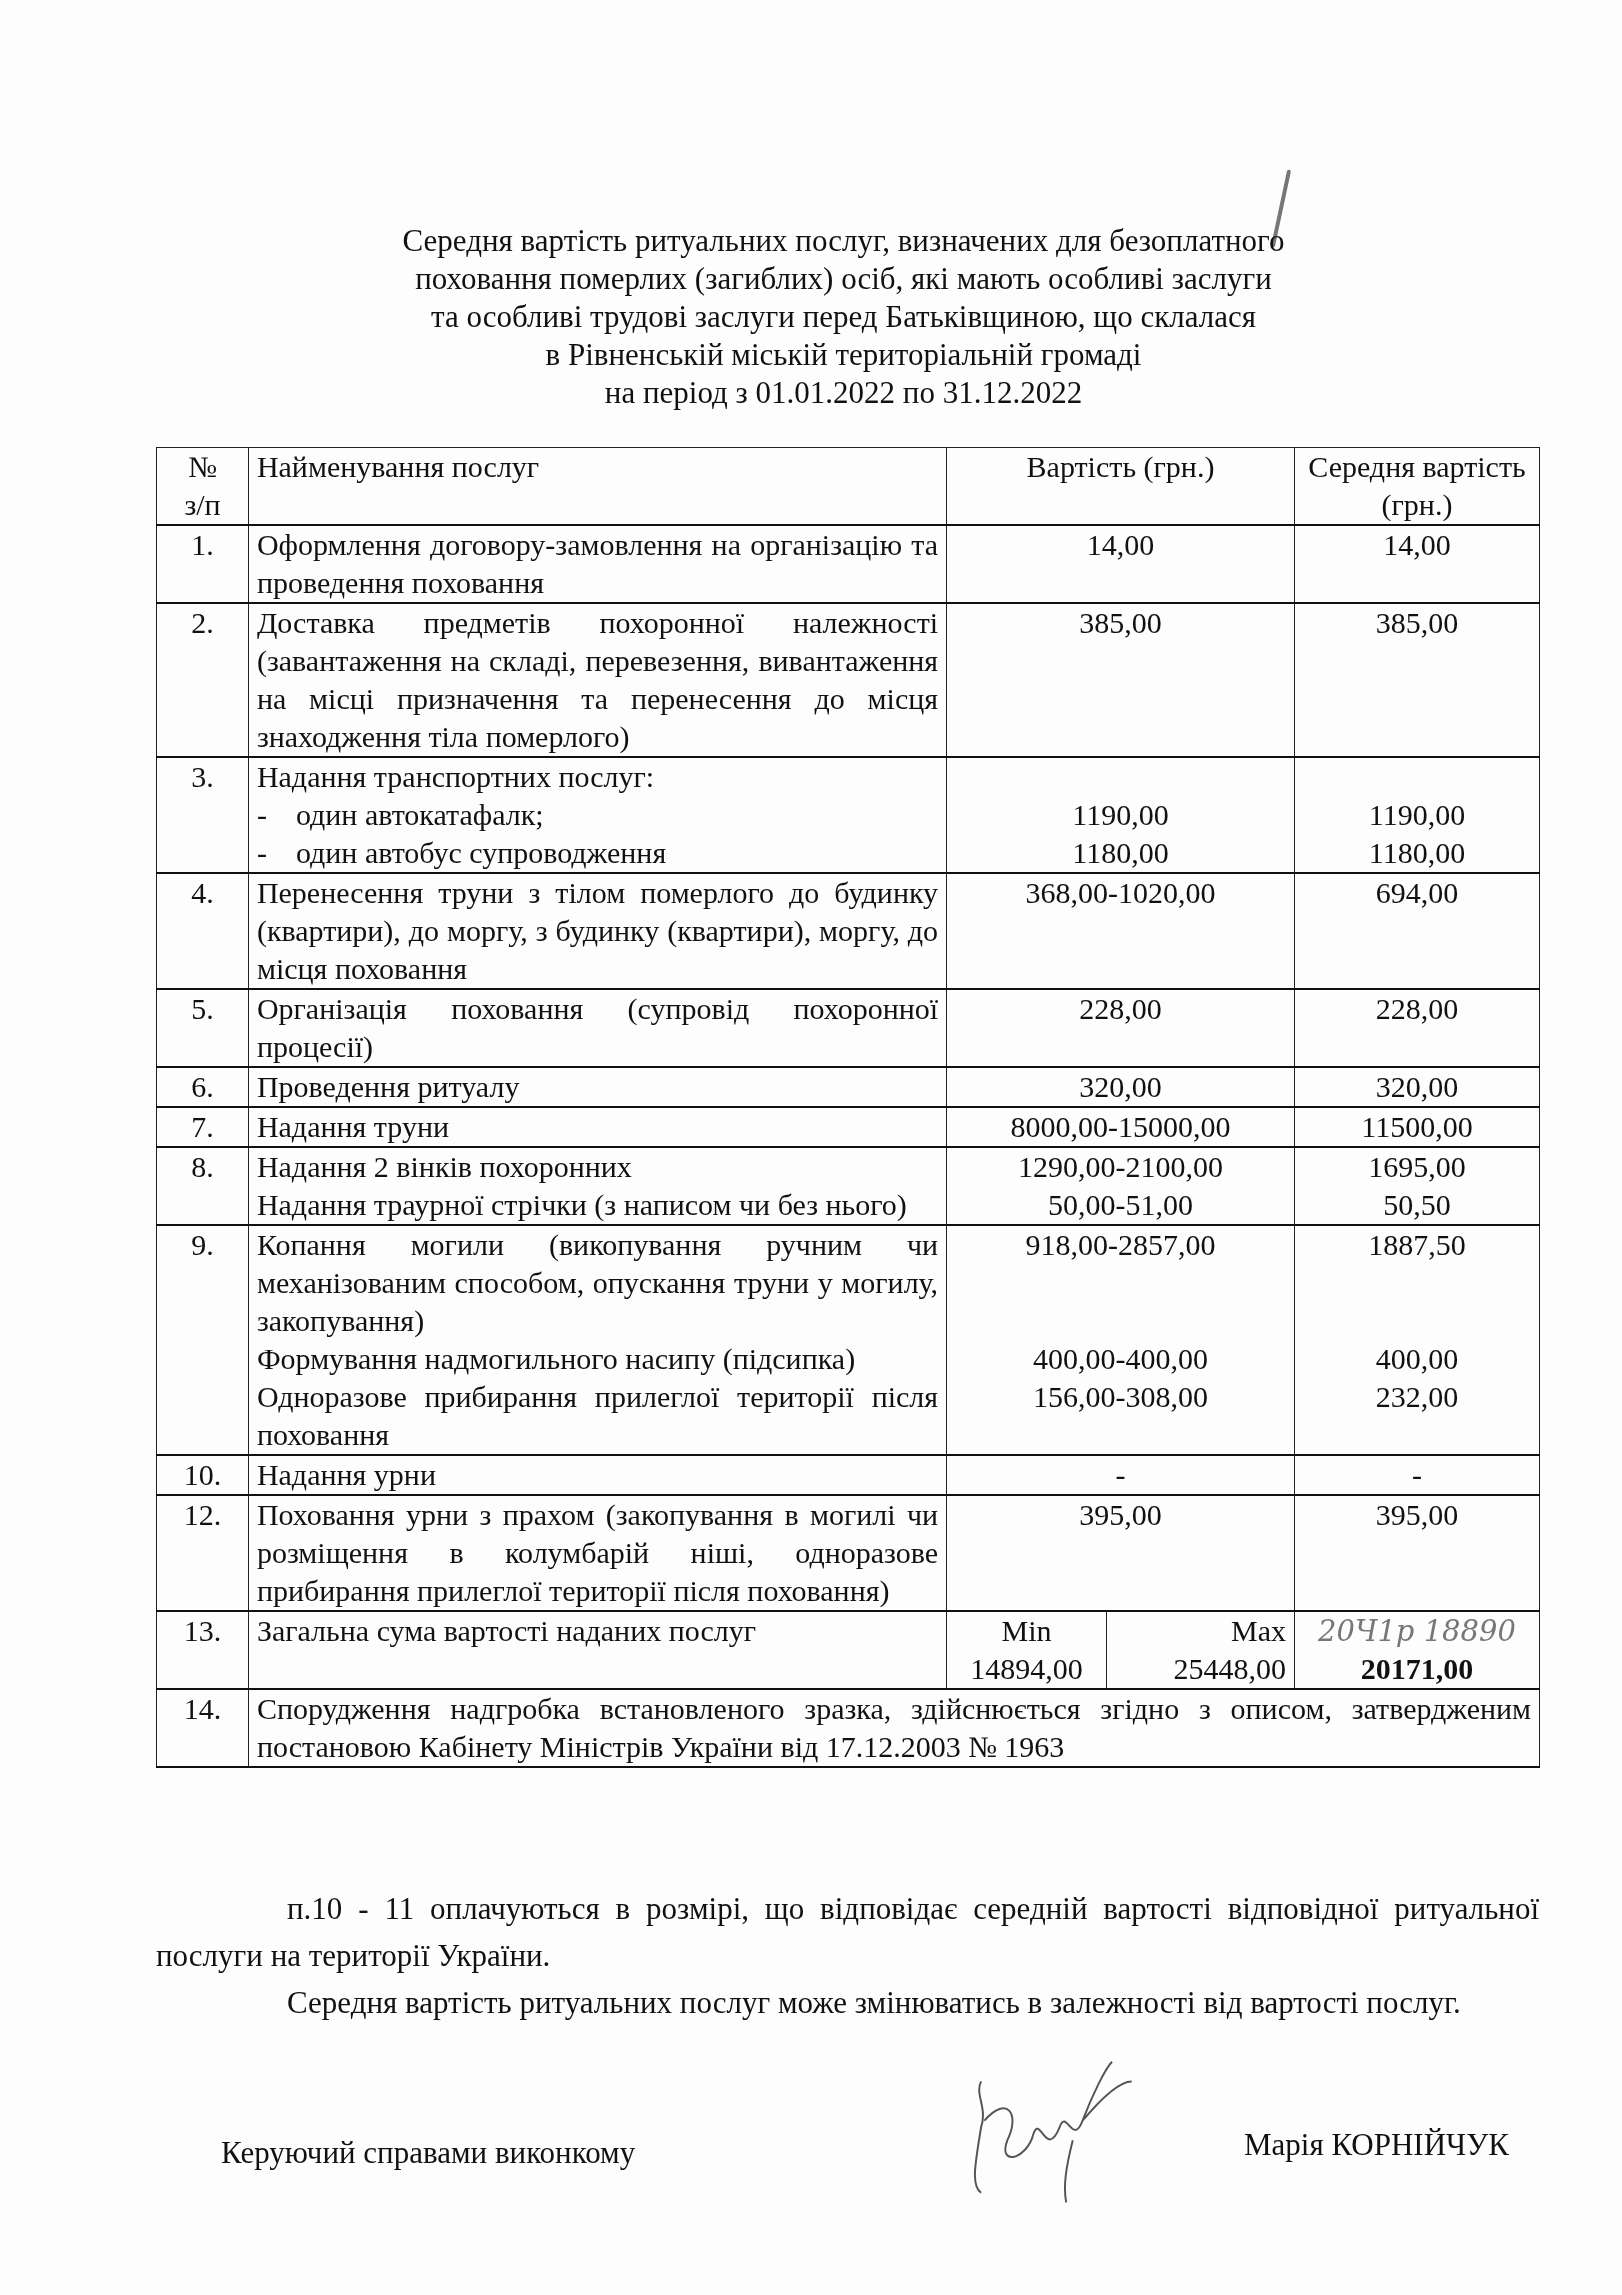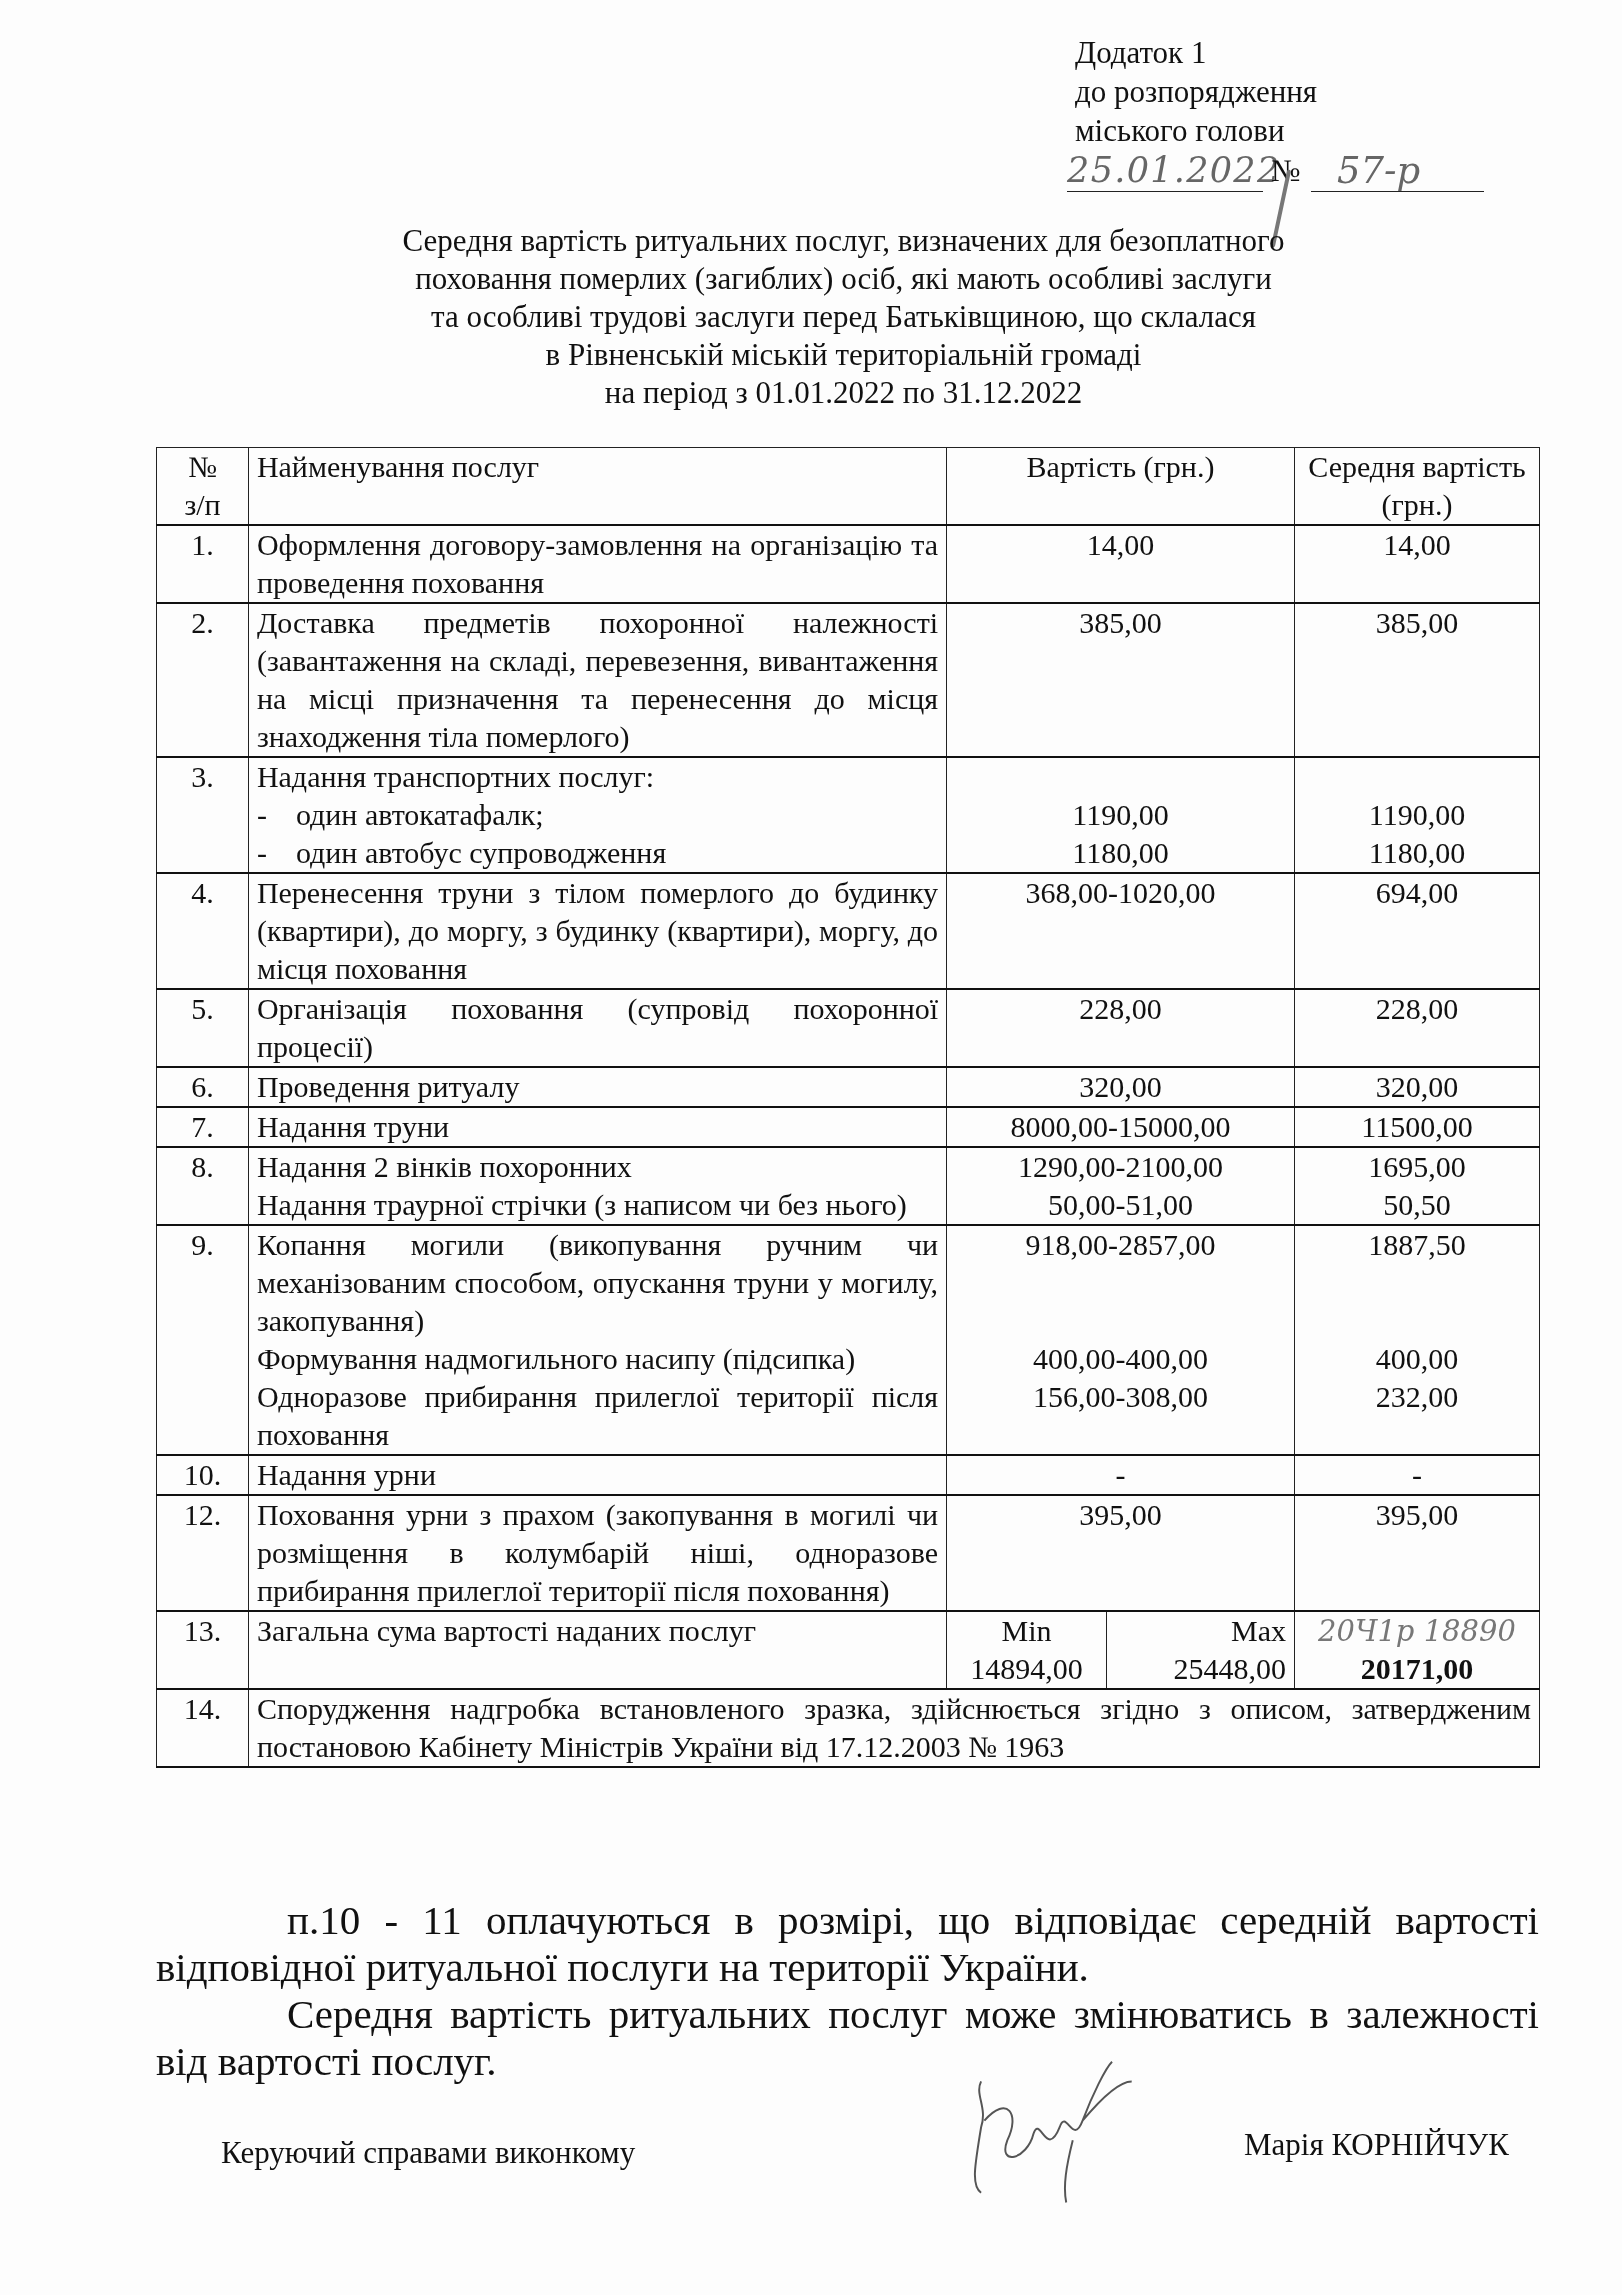--- a/index.html
+++ b/index.html
@@ -45,42 +45,32 @@
   .c-avg { width: 226px; text-align: center; }
   th.c-name { text-align: left; }
   .sub { display: block; }
   .bullet { display: inline-block; width: 39px; }
   .blank-line { display: block; height: 38px; }
   .bold { font-weight: bold; }
   td.c-min { width: 236px; text-align: center; font-weight: bold; padding: 0; }
   td.c-max { text-align: right; font-weight: bold; padding: 0; }
   .hand-note { display:block; font-style: italic; color: #777; font-family: "DejaVu Serif", serif; font-size: 29px; line-height: 38px; }
 
-  .footnote { position: absolute; left: 156px; width: 1383px; font-size: 41px; line-height: 47px; text-align: justify; margin-top: 12px; }
+  .footnote { position: absolute; left: 156px; width: 1383px; font-size: 31px; line-height: 47px; text-align: justify; }
   .footnote .indent { display: inline-block; width: 131px; }
 
   .signer-role { position: absolute; left: 221px; top: 2135px; font-size: 31px; }
   .signer-name { position: absolute; left: 1224px; top: 2127px; font-size: 31px; margin-left: 20px; }
   .signature { position: absolute; left: 968px; top: 2055px; width: 275px; height: 151px; }
 </style>
 </head>
 <body>
 
 <div class="page">
 
-  <div class="annex">
-    <div>Додаток 1</div>
-    <div>до розпорядження</div>
-    <div>міського голови</div>
-    <div class="hand-line">
-      <span class="hand-date">25.01.2022</span>
-      <span class="num-sign">№</span>
-      <span class="hand-num">57-р</span>
-    </div>
-  </div>
   <div class="hand-tail"></div>
 
   <div class="doc-title">
     <div>Середня вартість ритуальних послуг, визначених для безоплатного</div>
     <div>поховання померлих (загиблих) осіб, які мають особливі заслуги</div>
     <div>та особливі трудові заслуги перед Батьківщиною, що склалася</div>
     <div>в Рівненській міській територіальній громаді</div>
     <div>на період з 01.01.2022 по 31.12.2022</div>
   </div>
 

